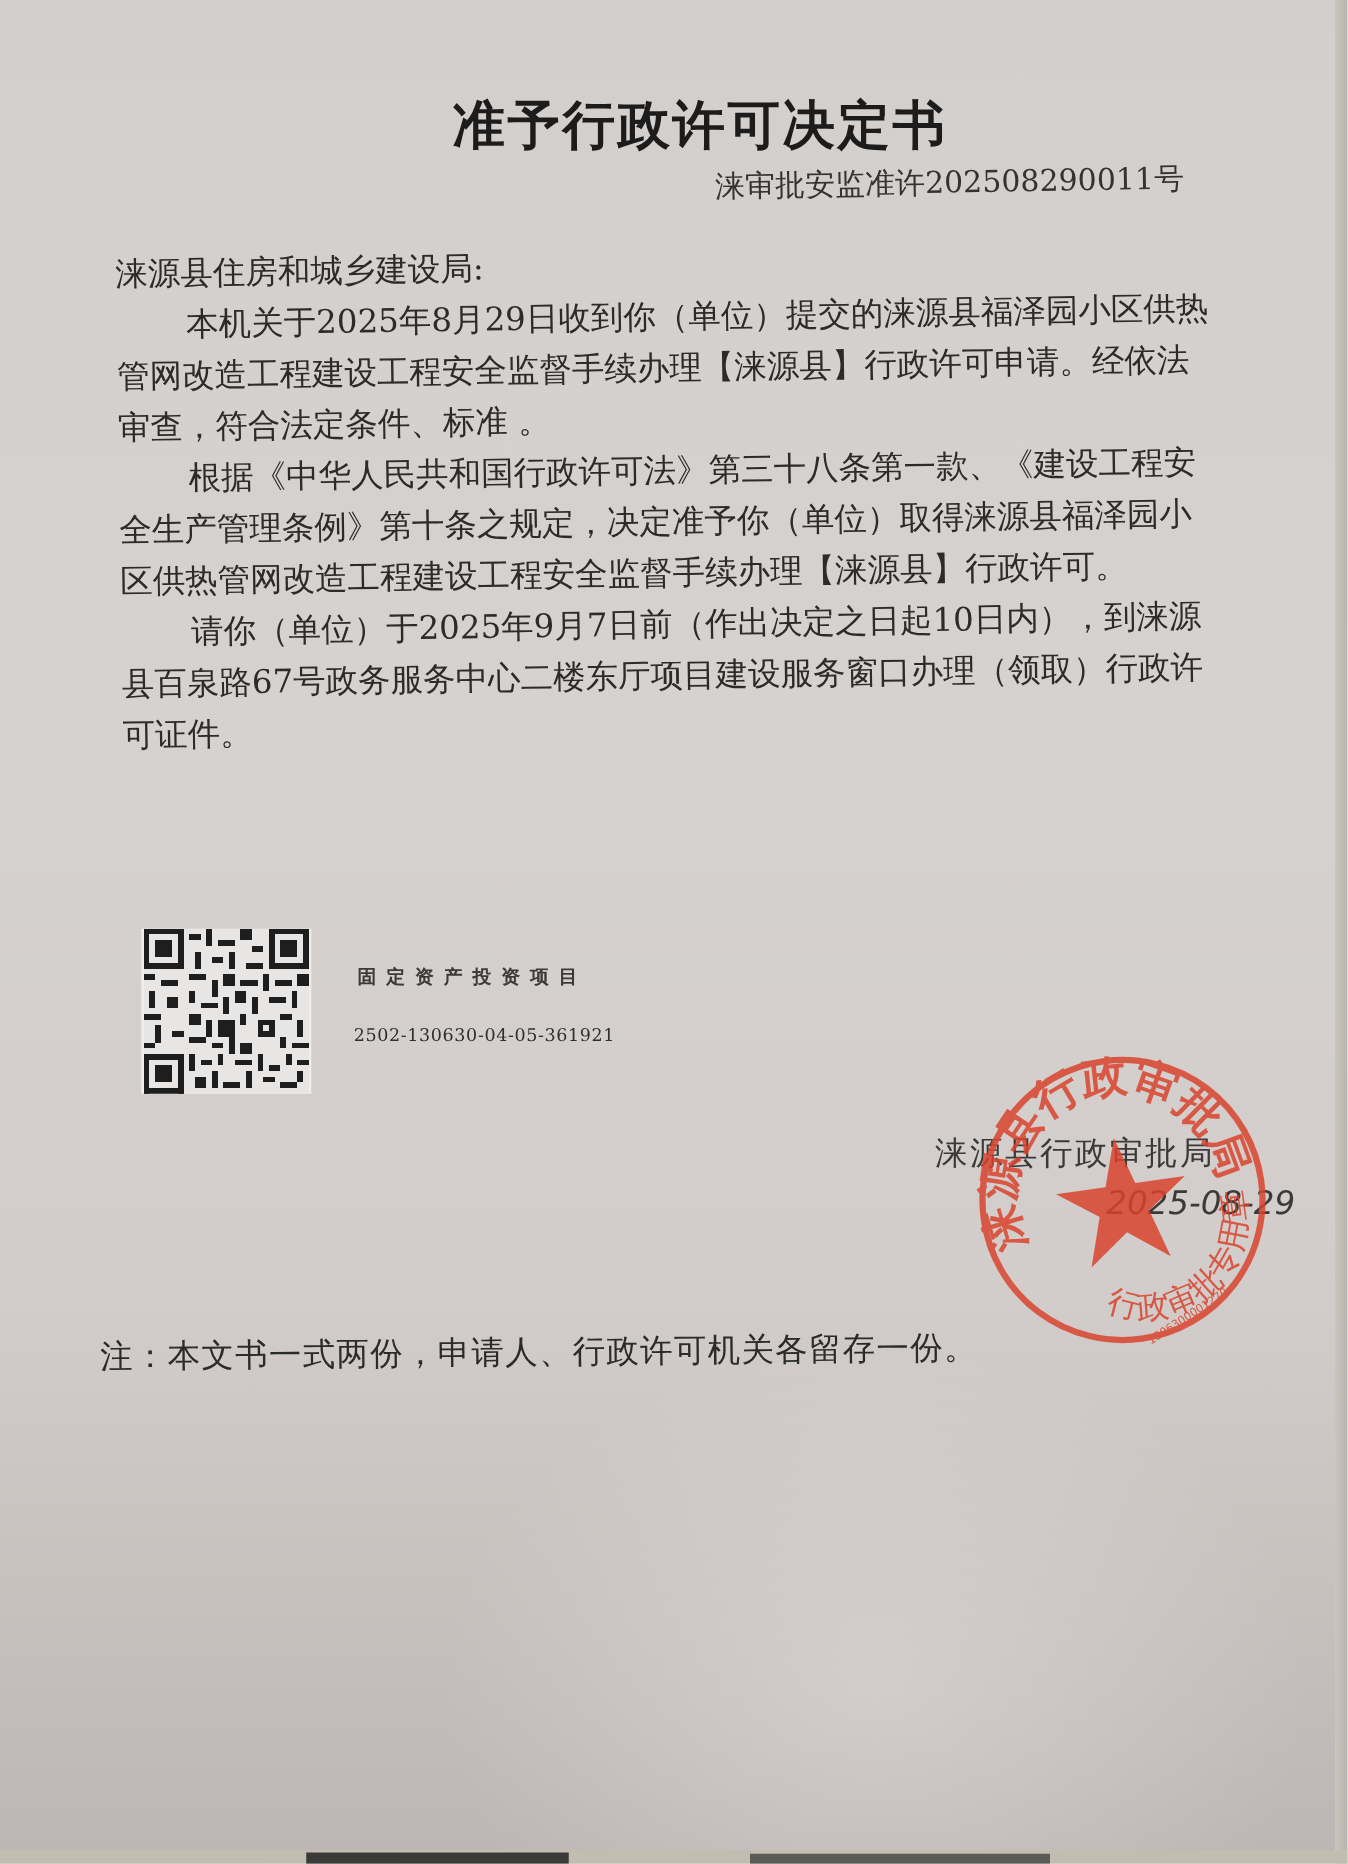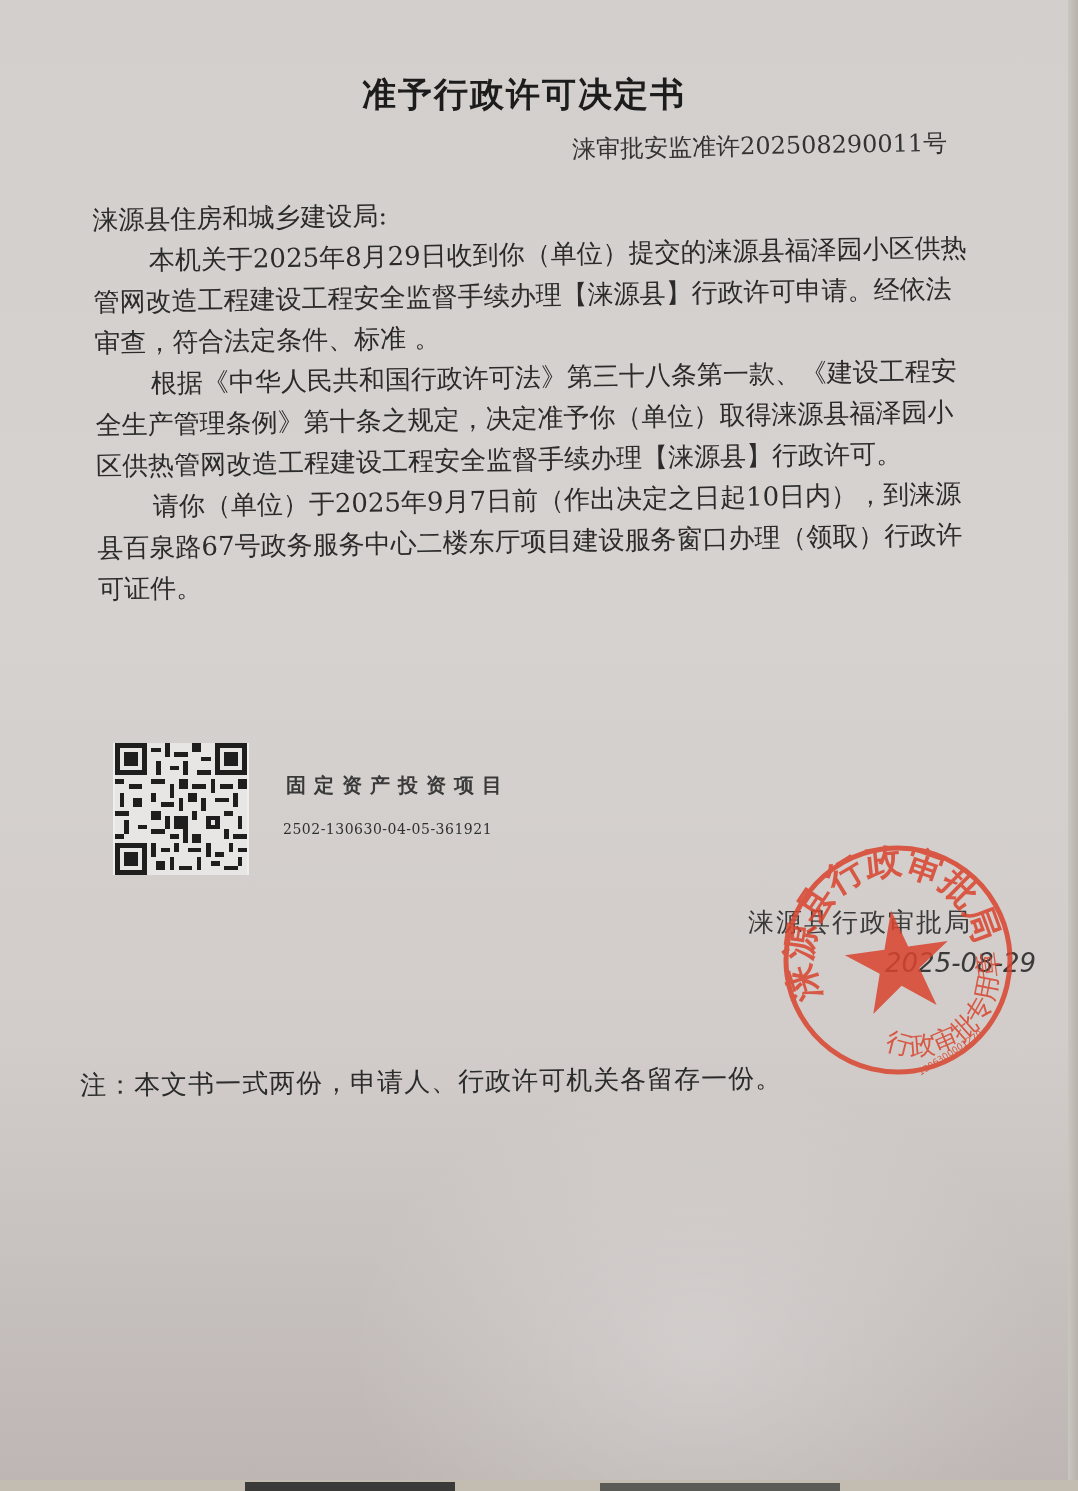--- a/index.html
+++ b/index.html
@@ -22,21 +22,21 @@
   .bottom-strip {
     position: absolute; left: 0; bottom: 0; width: 1078px; height: 11px;
     background: #c2bdb0;
   }
   .bottom-strip .dark1 { position: absolute; left: 245px; top: 2px; width: 210px; height: 9px; background: #3a3a38; }
   .bottom-strip .dark2 { position: absolute; left: 600px; top: 3px; width: 240px; height: 8px; background: #5a5a56; }
 
   .title {
     position: absolute; left: 362px; top: 72px;
     font-family: "DejaVu Sans", "Liberation Sans", sans-serif;
-    font-size: 34px; font-weight: bold; letter-spacing: 2px; color: #1c1c1c;
+    font-size: 42px; font-weight: bold; letter-spacing: 2px; color: #1c1c1c;
   }
   .docno {
     position: absolute; left: 572px; top: 130px;
     font-size: 24px; color: #333; transform: rotate(-1deg);
   }
   .body-text {
     position: absolute; left: 92px; top: 200px; width: 880px;
     font-size: 26px; line-height: 41px; color: #2b2b2b;
     transform: rotate(-0.9deg); transform-origin: left top;
   }
@@ -44,21 +44,21 @@
   .addressee { margin-bottom: 2px; }
   .indent { text-indent: 56px; }
 
   .qr {
     position: absolute; left: 113px; top: 743px; width: 136px; height: 132px;
     background-color: #eee;
   }
   .qr svg { width: 100%; height: 100%; display: block; }
   .project-label {
     position: absolute; left: 286px; top: 772px;
-    font-size: 20px; font-weight: bold; letter-spacing: 8px; color: #3a3a3a;
+    font-size: 15px; font-weight: bold; letter-spacing: 8px; color: #3a3a3a;
   }
   .project-code {
     position: absolute; left: 283px; top: 821px;
     font-size: 14px; font-weight: normal; color: #2f2f2f; letter-spacing: 0.5px;
   }
 
   .issuer {
     position: absolute; left: 748px; top: 905px;
     font-size: 26px; color: #3a3a3a; letter-spacing: 2px;
     font-family: "DejaVu Sans", "Liberation Sans", sans-serif;

